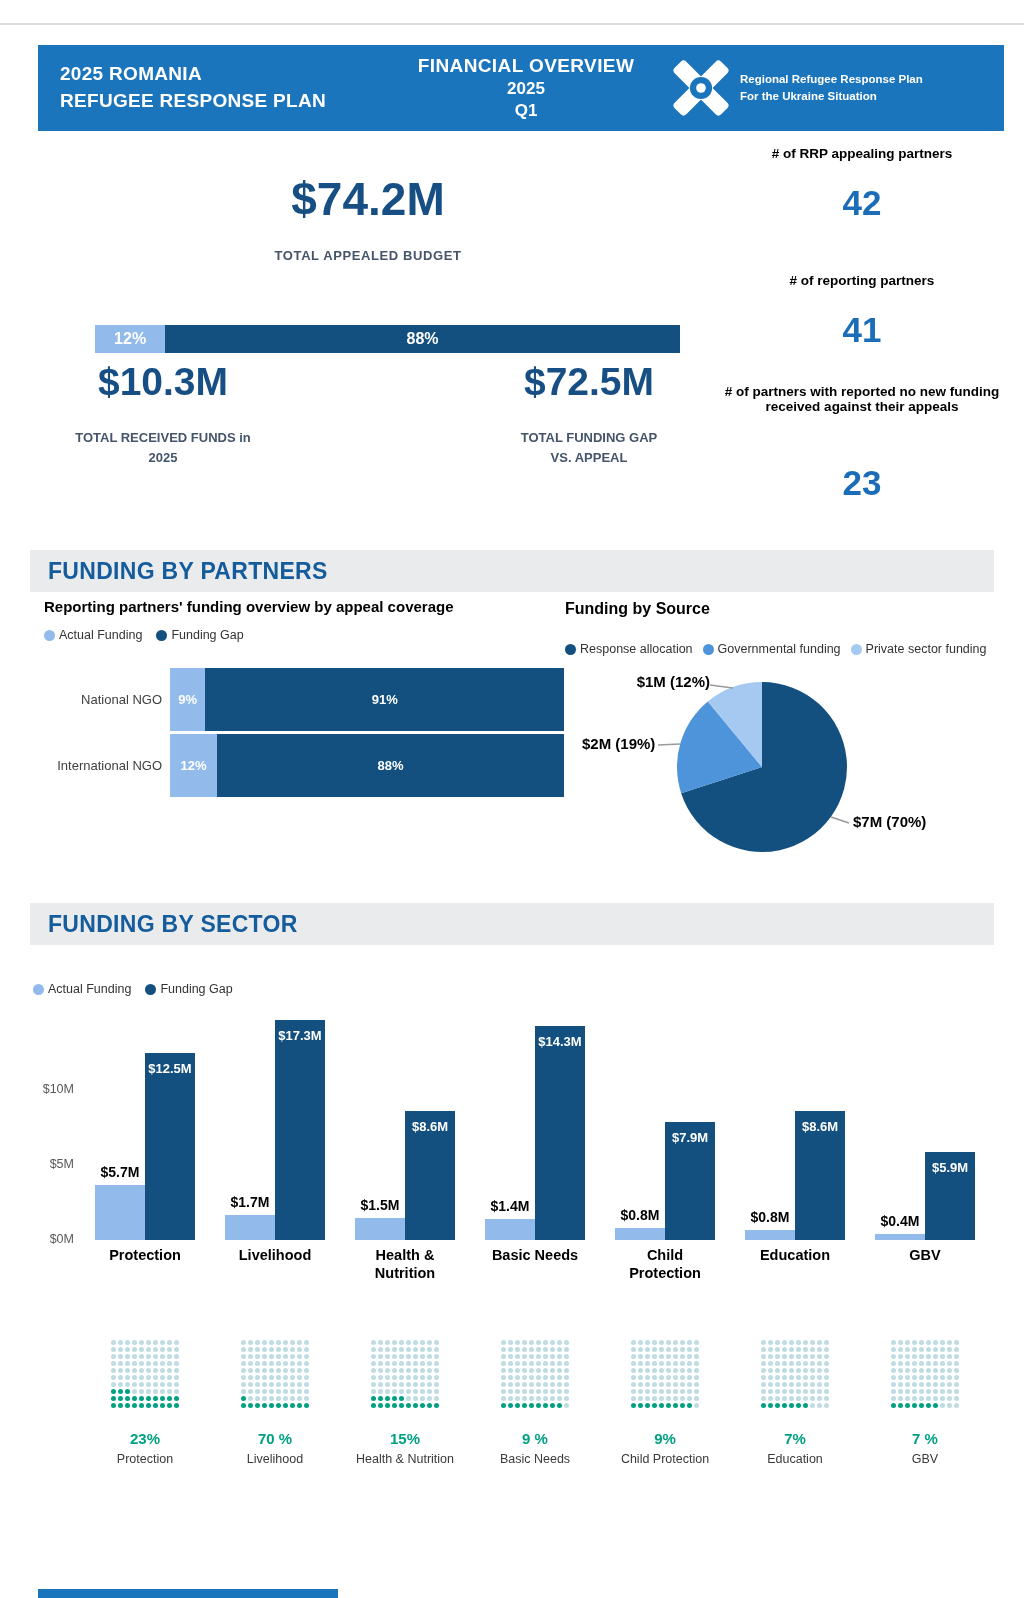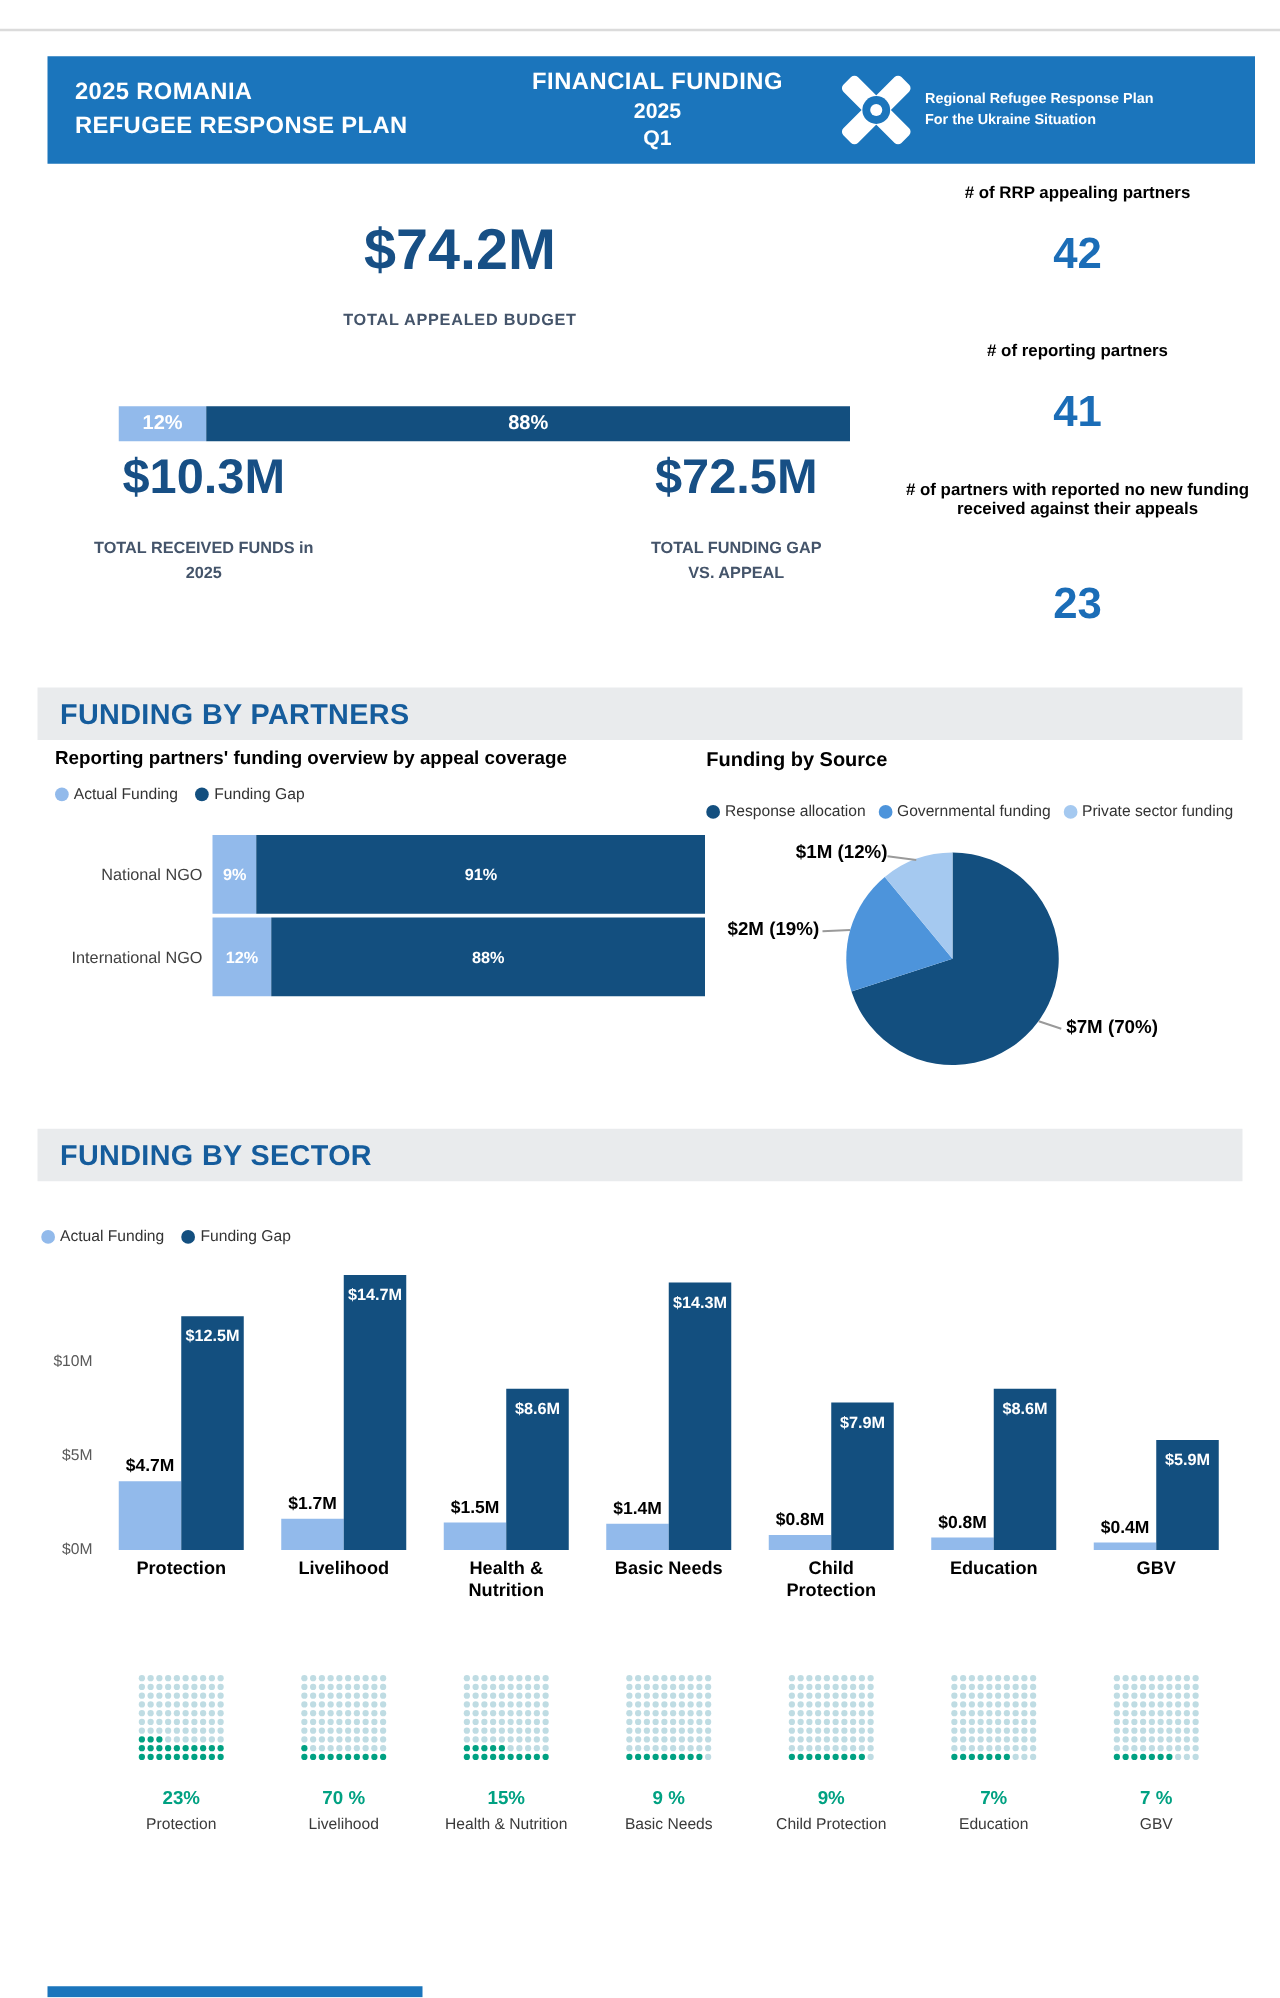--- a/index.html
+++ b/index.html
@@ -89,21 +89,21 @@
 <div class="canvas">
 
   <div class="abs top-rule"></div>
 
   <div class="abs header">
     <div class="hdr-left">
       <div>2025 ROMANIA</div>
       <div>REFUGEE RESPONSE PLAN</div>
     </div>
     <div class="hdr-center">
-      <div class="l1">FINANCIAL FUNDING</div>
+      <div class="l1">FINANCIAL OVERVIEW</div>
       <div class="l2">2025</div>
       <div class="l3">Q1</div>
     </div>
     <div class="hdr-right">
       <svg width="58" height="58" viewBox="-30 -30 60 60">
         <g fill="#ffffff">
           <rect x="-34" y="-8.5" width="68" height="17" rx="4" transform="rotate(45)"></rect>
           <rect x="-34" y="-8.5" width="68" height="17" rx="4" transform="rotate(-45)"></rect>
         </g>
         <circle r="11.5" fill="#1B75BC"></circle>
@@ -217,32 +217,32 @@
     </div>
 
   <div id="yticks">
       <div class="abs ytick" style="left: 30px; top: 1232px;">$0M</div>
       <div class="abs ytick" style="left: 30px; top: 1157px;">$5M</div>
       <div class="abs ytick" style="left: 30px; top: 1082px;">$10M</div>
     </div>
   <div class="abs plot" id="splot">
       <div class="group">
         <div class="vbar" style="height: 55.5px; background: rgb(146, 186, 235);">
-          <div class="toplab">$4.7M</div>
+          <div class="toplab">$5.7M</div>
         </div>
         <div class="vbar" style="height: 187.5px; background: rgb(19, 79, 127);">
           <div class="inlab">$12.5M</div>
         </div>
       </div>
       <div class="group">
         <div class="vbar" style="height: 25.5px; background: rgb(146, 186, 235);">
           <div class="toplab">$1.7M</div>
         </div>
         <div class="vbar" style="height: 220.5px; background: rgb(19, 79, 127);">
-          <div class="inlab">$14.7M</div>
+          <div class="inlab">$17.3M</div>
         </div>
       </div>
       <div class="group">
         <div class="vbar" style="height: 22.5px; background: rgb(146, 186, 235);">
           <div class="toplab">$1.5M</div>
         </div>
         <div class="vbar" style="height: 129px; background: rgb(19, 79, 127);">
           <div class="inlab">$8.6M</div>
         </div>
       </div>

